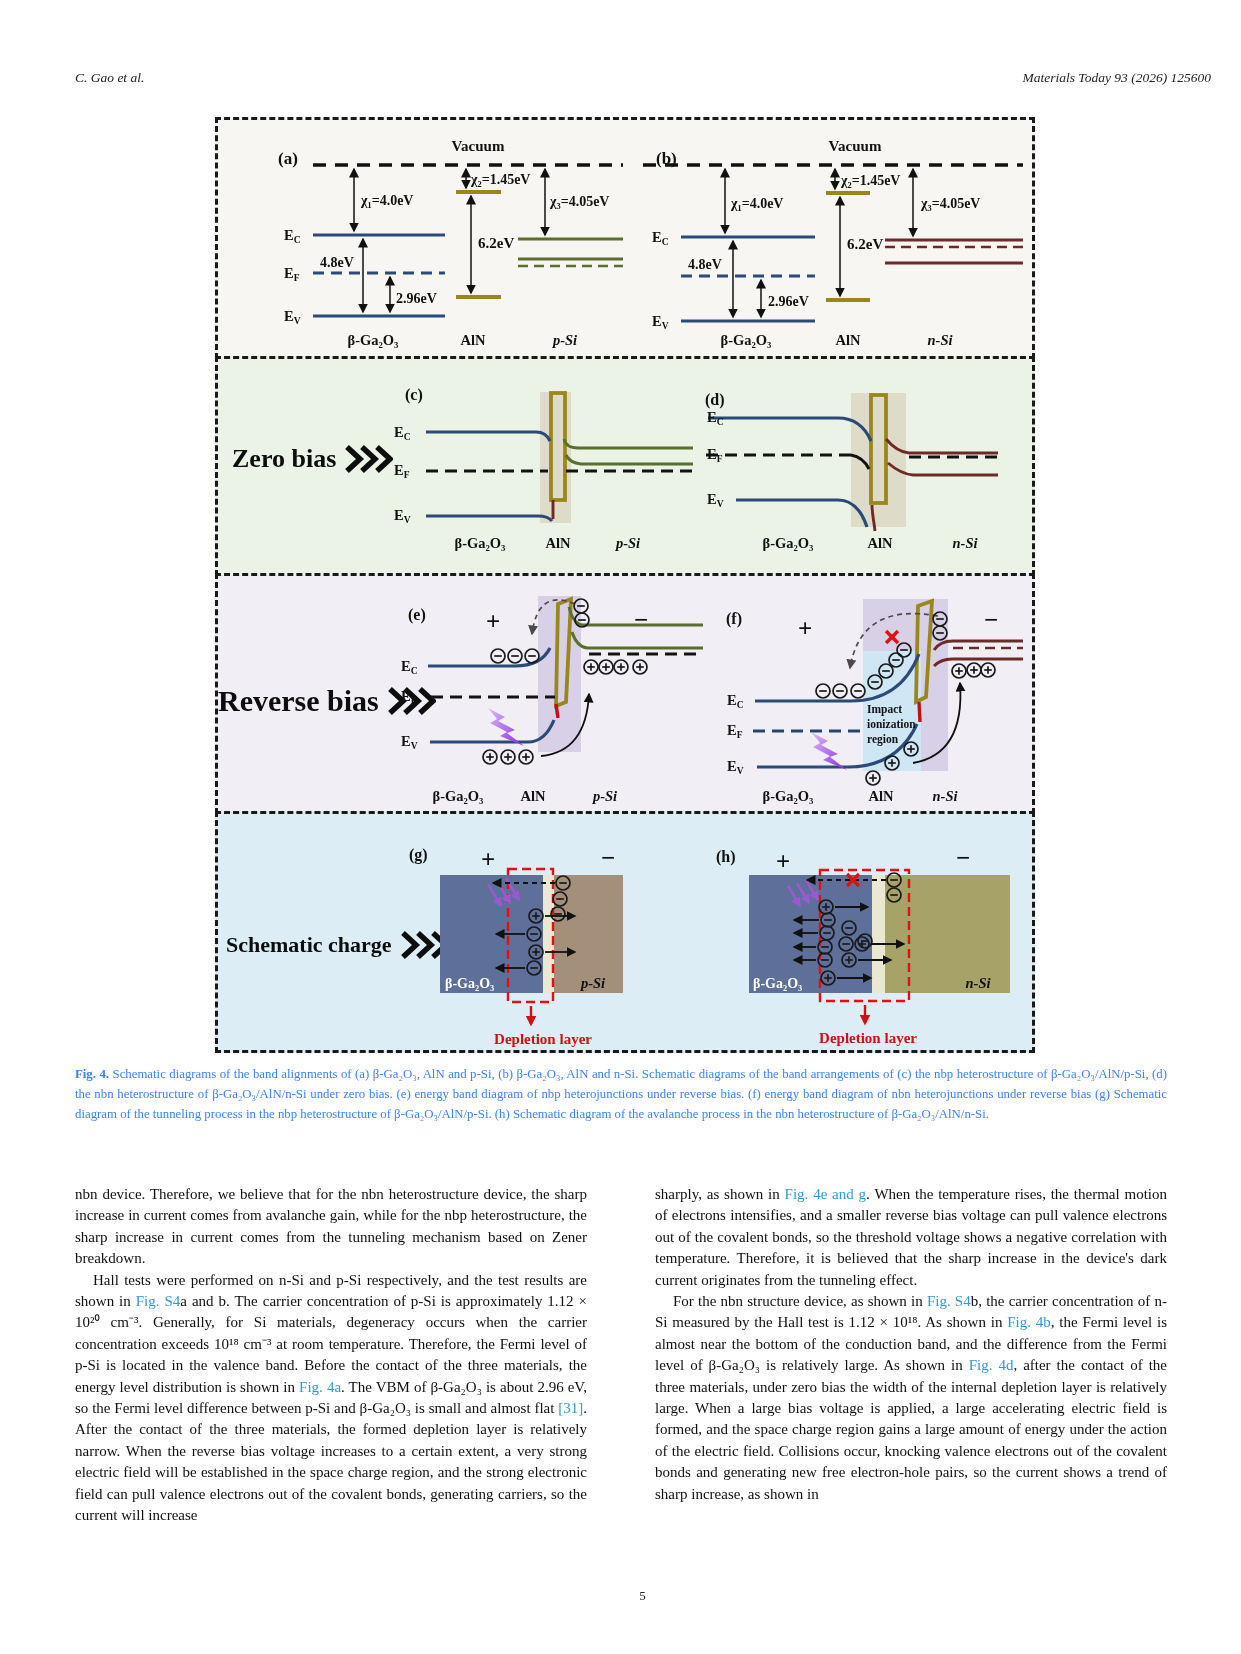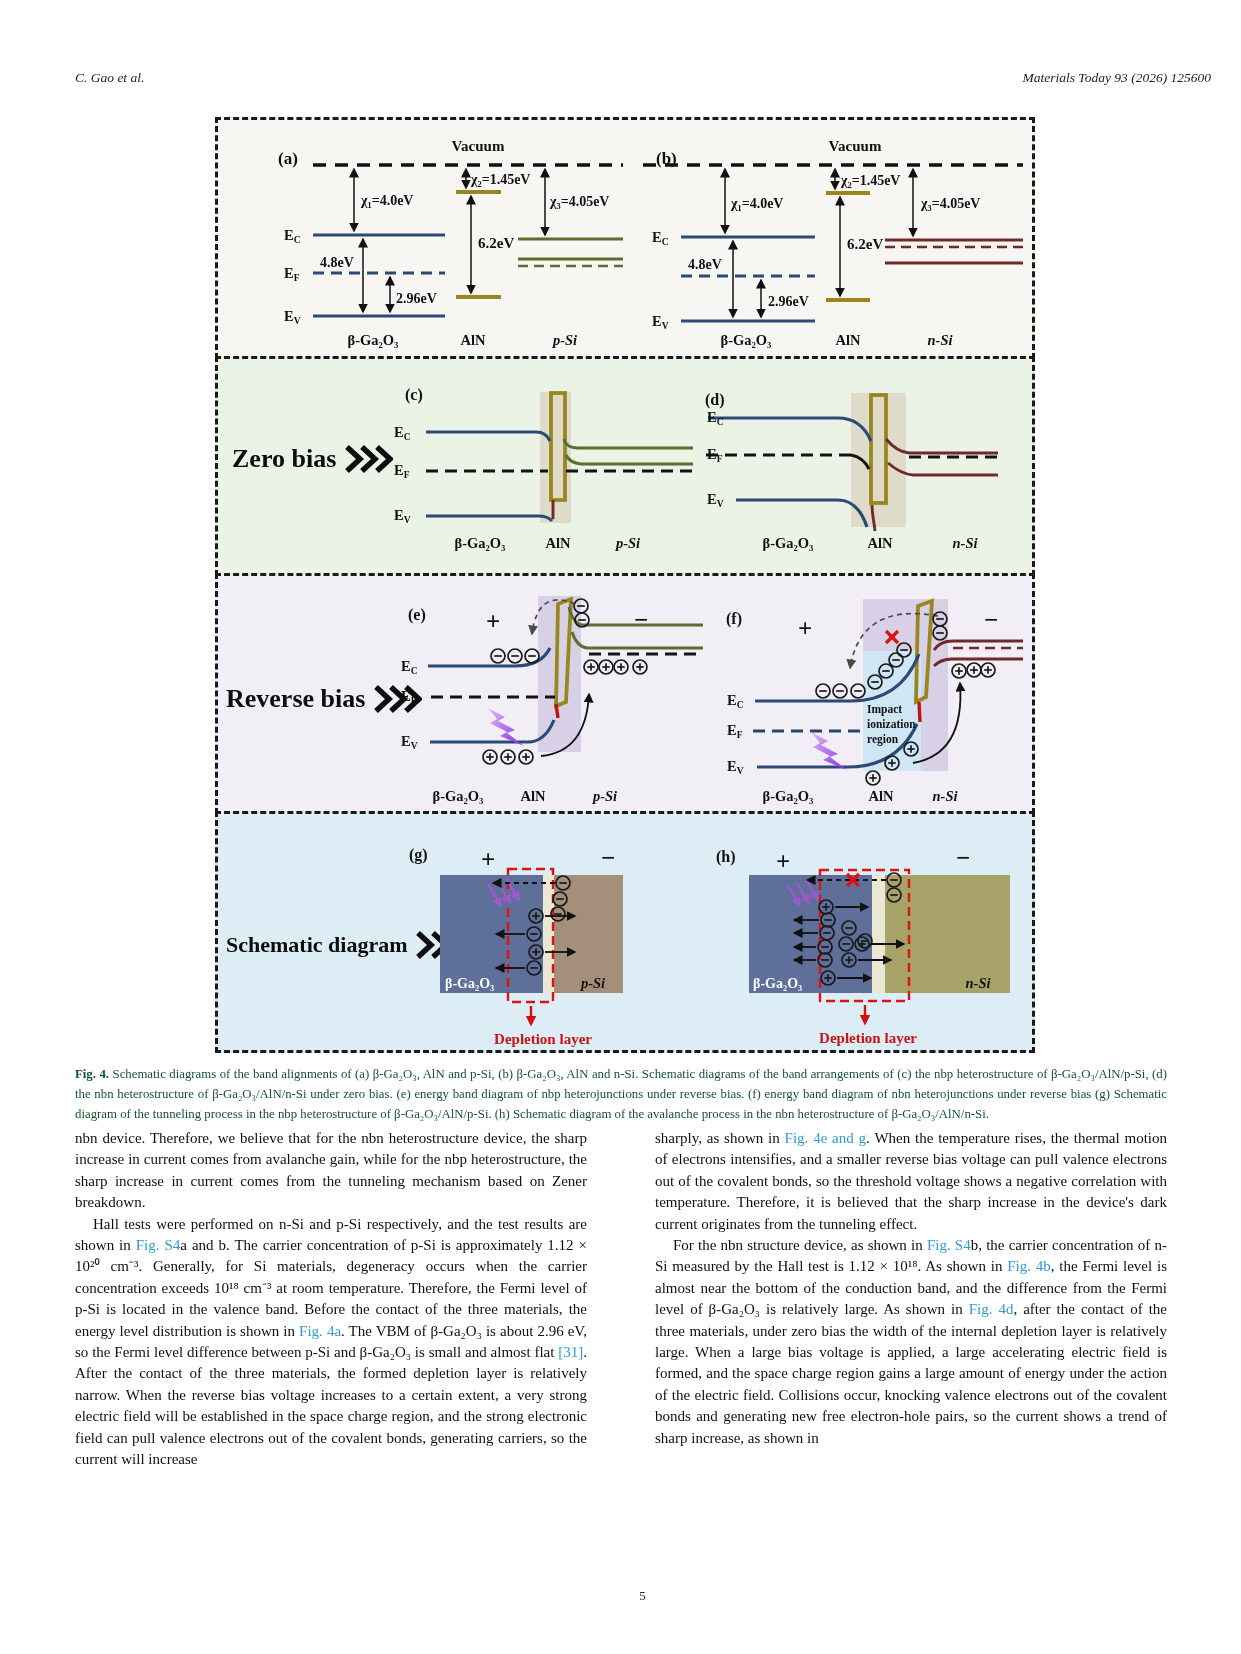--- a/index.html
+++ b/index.html
@@ -49,22 +49,22 @@
   .parr{stroke:#9b59d0;stroke-width:2.6;fill:none;}
   .redseg{stroke:#c11212;stroke-width:3.4;fill:none;}
   .redx{stroke:#e01111;stroke-width:3.4;}
   .reddash{stroke:#e01111;stroke-width:2.4;fill:none;stroke-dasharray:9 5;}
   .redarr{stroke:#d11111;stroke-width:2.4;fill:none;}
   .band{fill:#dedbc9;}
   .lav{fill:#d8d0e6;}
   .ibox{fill:#cfe6f4;}
   
   .caption{position:absolute;left:75px;top:1064px;width:1092px;font:12.8px/1.57 "Liberation Serif",serif;
-           color:#14532d;text-align:justify;}
-  .col{position:absolute;top:1128px;width:512px;font:15px/21.4px "Liberation Serif",serif;color:#0f0f0f;
+           color:#3b82f6;text-align:justify;}
+  .col{position:absolute;top:1184px;width:512px;font:15px/21.4px "Liberation Serif",serif;color:#0f0f0f;
        text-align:justify;}
   .col p{margin:0;}
   .col p.ind{text-indent:18px;font-family:Liberation Serif, serif;}
   .ref{color:#2e9ad2;text-decoration:none;cursor:pointer;}
   .pgnum{position:absolute;top:1588px;left:0;width:100%;text-align:center;
          font:13px "Liberation Serif",serif;color:#222;}
 </style>
 </head>
 <body>
 
@@ -245,21 +245,21 @@
           <text class="el" x="24" y="90"><tspan>E</tspan><tspan class="els" dy="3">F</tspan></text>
           <text class="el" x="24" y="135"><tspan>E</tspan><tspan class="els" dy="3">V</tspan></text>
         </g>
         <text class="mat" x="105" y="179">β-Ga₂O₃</text>
         <text class="mat" x="197" y="179">AlN</text>
         <text class="mat imat" x="282" y="179">n-Si</text>
       </svg>
     </div>
 
     <div class="frow r3">
-      <div class="rowlab" style="left:8px;top:108px;font-size:26px">
+      <div class="rowlab" style="left:0;top:108px;font-size:30px">
         <span>Reverse bias</span>
         <svg width="48" height="30">
             <use href="#sym-chev"></use>
           </svg>
       </div>
 
       <svg class="abs" style="left:175px;top:6px" width="310" height="228" viewBox="0 0 310 228">
         <text class="tag" x="15" y="38" style="font-size:16px">(e)</text>
         <text class="sign" x="100" y="48">+</text>
         <text class="sign" x="248" y="46">−</text>
@@ -352,21 +352,21 @@
           <text class="el" x="44" y="189"><tspan>E</tspan><tspan class="els" dy="3">V</tspan></text>
         </g>
         <text class="mat" x="105" y="219">β-Ga₂O₃</text>
         <text class="mat" x="198" y="219">AlN</text>
         <text class="mat imat" x="262" y="219">n-Si</text>
       </svg>
     </div>
 
     <div class="frow r4">
       <div class="rowlab" style="left:8px;top:116px;font-size:22px">
-        <span>Schematic diagram</span>
+        <span>Schematic charge</span>
         <svg width="48" height="30">
             <use href="#sym-chev"></use>
           </svg>
       </div>
 
       <svg class="abs" style="left:175px;top:6px" width="290" height="233" viewBox="0 0 290 233">
         <text class="tag" x="16" y="40" style="font-size:16px">(g)</text>
         <text class="sign" x="95" y="48">+</text>
         <text class="sign" x="215" y="46">−</text>
         <rect x="47" y="55" width="103" height="118" fill="#5e6f99"></rect>

